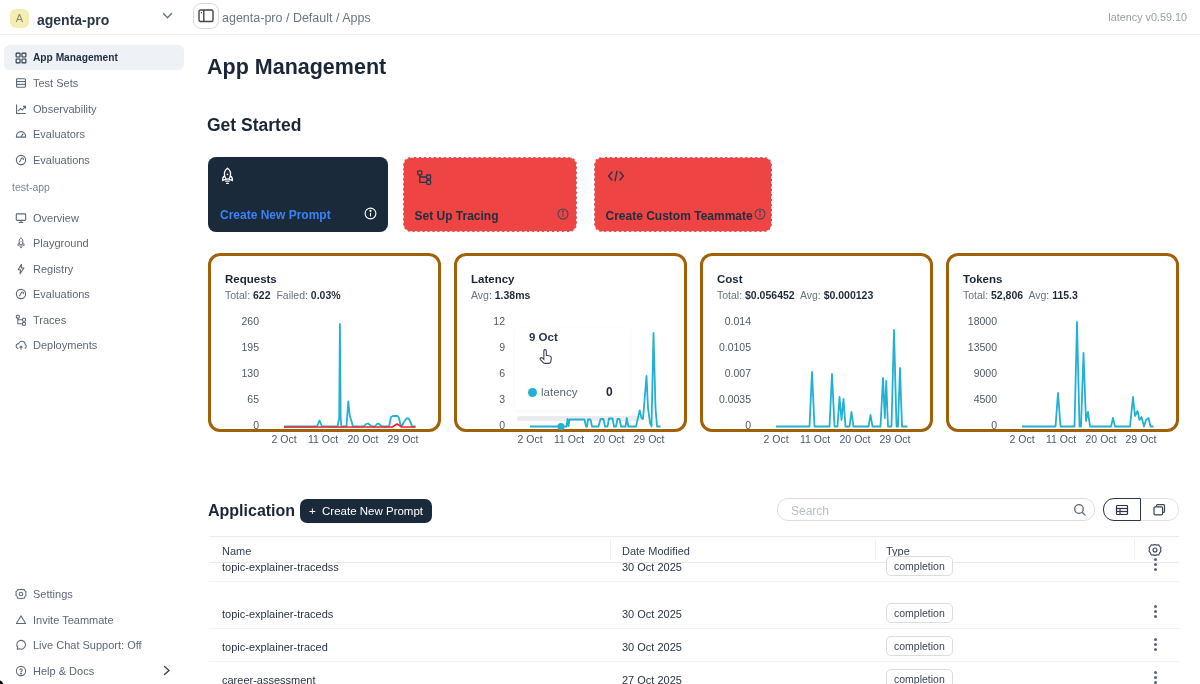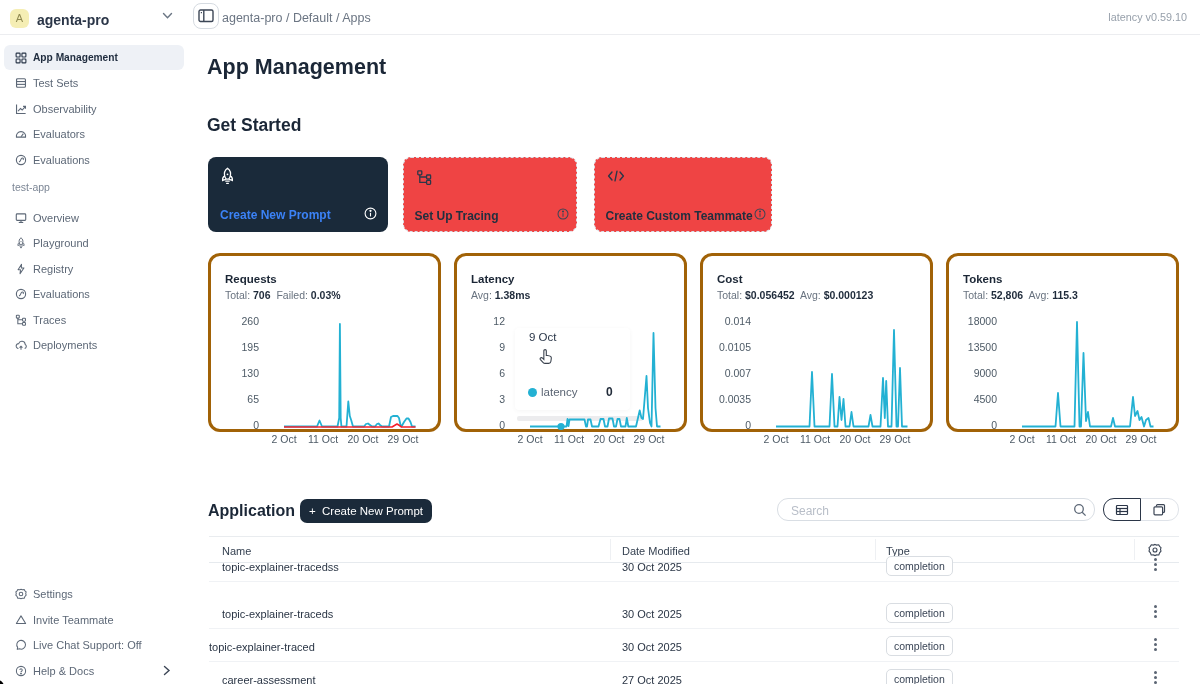--- a/index.html
+++ b/index.html
@@ -210,21 +210,21 @@
   <div class="tt" style="color:#222f3f;left:10.5px">Create Custom Teammate</div>
   <svg class="inf" style="left:159px" width="12" height="12" viewBox="0 0 13 13" fill="none" stroke="#3a4656" stroke-width="1.1">
       <circle cx="6.5" cy="6.5" r="5.4"></circle>
       <line x1="6.5" y1="5.8" x2="6.5" y2="9.4"></line>
       <circle cx="6.5" cy="3.8" r="0.6" fill="#5d6877"></circle>
     </svg>
 </div>
 
 <div class="sc" style="left:208px">
   <div class="h">Requests</div>
-  <div class="sub">Total: <b>706</b>&nbsp; Failed: <b>0.03%</b></div>
+  <div class="sub">Total: <b>622</b>&nbsp; Failed: <b>0.03%</b></div>
   <svg class="ch" width="233" height="150" viewBox="0 0 233 150" font-size="10.5" fill="#4d5a66">
     <text x="48" y="17" text-anchor="end">260</text>
     <text x="48" y="43" text-anchor="end">195</text>
     <text x="48" y="69" text-anchor="end">130</text>
     <text x="48" y="95" text-anchor="end">65</text>
     <text x="48" y="121" text-anchor="end">0</text>
     <text x="73" y="135" text-anchor="middle">2 Oct</text>
     <text x="112" y="135" text-anchor="middle">11 Oct</text>
     <text x="152" y="135" text-anchor="middle">20 Oct</text>
     <text x="192" y="135" text-anchor="middle">29 Oct</text>
@@ -244,21 +244,21 @@
     <text x="48" y="121" text-anchor="end">0</text>
     <text x="73" y="135" text-anchor="middle">2 Oct</text>
     <text x="112" y="135" text-anchor="middle">11 Oct</text>
     <text x="152" y="135" text-anchor="middle">20 Oct</text>
     <text x="192" y="135" text-anchor="middle">29 Oct</text>
     <path d="M73 118.5 H109.5 L110.5 111 L111.5 118 L112.5 111.5 H127.5 L129 118.5 H130 L131 111.5 H133.5 L135 118.5 H141.5 L143.5 111 H146.5 L148 118.5 H150.5 L152 110.5 H155.5 L157 118.5 H159 L160.5 111 H162.5 L164 118.5 H168.5 L169.8 110 L171.3 118.5 H179 L182.7 102.5 L184.5 110 L186 111 L189.5 68 L191 100 L193 115 L194.5 118.5 L196.5 25 L198.5 100 L200 118.5 H203.5" fill="none" stroke="#23b1d3" stroke-width="1.8" stroke-linejoin="round"></path>
     <circle cx="104" cy="118.5" r="3.6" fill="#23b1d3"></circle>
   </svg>
 
   <div class="abs" style="left:58px;top:72px;width:115px;height:82px;background:#fff;border-radius:4px;box-shadow:0 1px 5px rgba(0,0,0,0.045)"></div>
-  <div class="abs" style="left:72px;top:74.5px;font-size:11.5px;font-weight:400;color:#2a3648">9 Oct</div>
+  <div class="abs" style="left:72px;top:74.5px;font-size:11.5px;font-weight:700;color:#2a3648">9 Oct</div>
   <svg class="abs" style="left:82px;top:92px" width="17" height="18" viewBox="0 0 17 18">
       <path d="M6.1 1.6 c0.7 0 1.2 0.5 1.2 1.2 v4.6 l1.1 0.1 c3 0.35 4.2 1.1 3.9 3 l-0.45 3 c-0.2 1.15 -1 1.85 -2.2 1.85 h-3.6 c-0.7 0 -1.4 -0.3 -1.85 -0.8 L1.4 11.6 c-0.55 -0.65 -0.35 -1.5 0.45 -1.85 c0.55 -0.25 1.25 -0.05 1.7 0.4 l1.3 1.3 V2.8 c0 -0.7 0.55 -1.2 1.25 -1.2 z" fill="#fff" stroke="#3a424e" stroke-width="1.1"></path>
     </svg>
   <div class="abs" style="left:71px;top:132px;width:9px;height:9px;border-radius:50%;background:#23b1d3"></div>
   <div class="abs" style="left:84px;top:129.5px;font-size:11.5px;color:#5b6573">latency</div>
   <div class="abs" style="left:149px;top:128.5px;font-size:12px;font-weight:700;color:#222c3a">0</div>
 </div>
 <div class="sc" style="left:700px">
   <div class="h">Cost</div>
   <div class="sub">Total: <b>$0.056452</b>&nbsp; Avg: <b>$0.000123</b></div>
@@ -340,21 +340,21 @@
   <span class="abs" style="left:13px;top:12px">topic-explainer-traceds</span>
   <span class="abs" style="left:413px;top:12px">30 Oct 2025</span>
   <span class="pill abs" style="left:677px;top:7px">completion</span>
   <span class="dots">
       <i></i>
       <i></i>
       <i></i>
     </span>
 </div>
 <div class="row" style="top:629px">
-  <span class="abs" style="left:0;top:12px">topic-explainer-traced</span>
+  <span class="abs" style="left:13px;top:12px">topic-explainer-traced</span>
   <span class="abs" style="left:413px;top:12px">30 Oct 2025</span>
   <span class="pill abs" style="left:677px;top:7px">completion</span>
   <span class="dots">
       <i></i>
       <i></i>
       <i></i>
     </span>
 </div>
 <div class="row" style="top:662px;border-bottom:none">
   <span class="abs" style="left:13px;top:12px">career-assessment</span>

